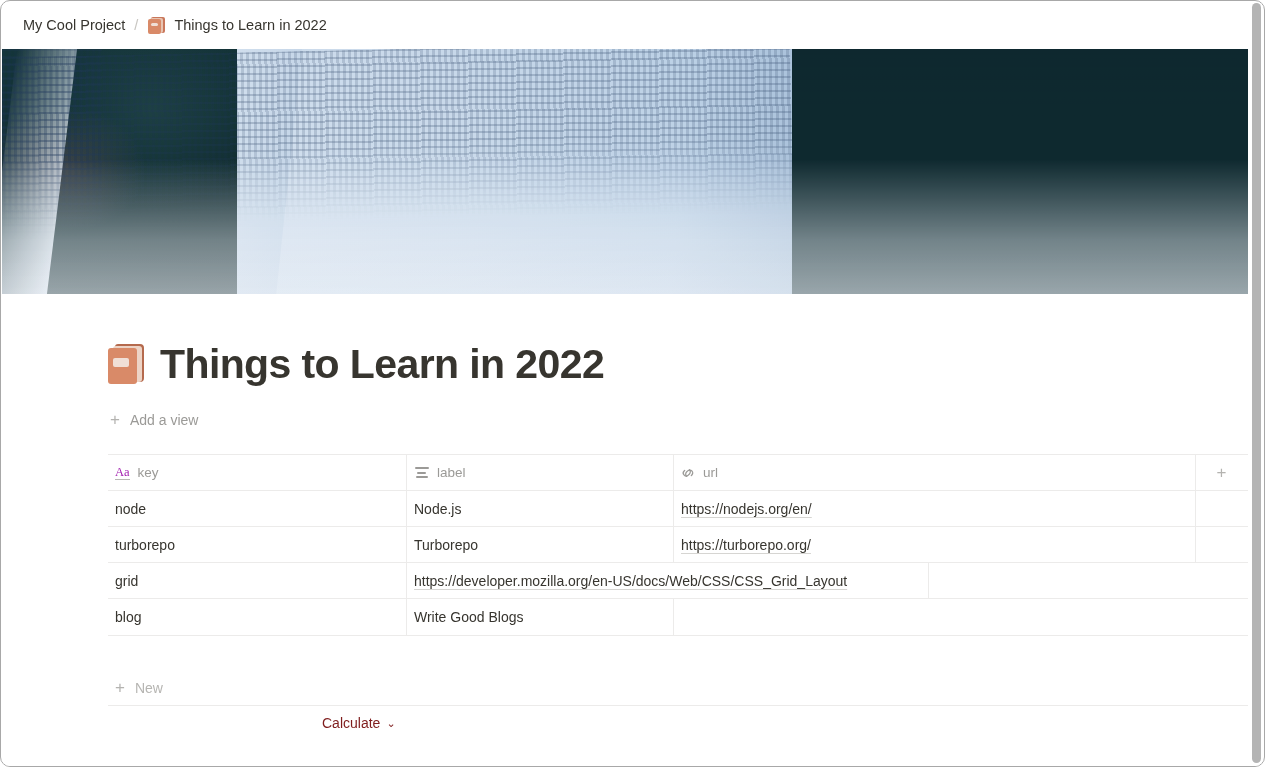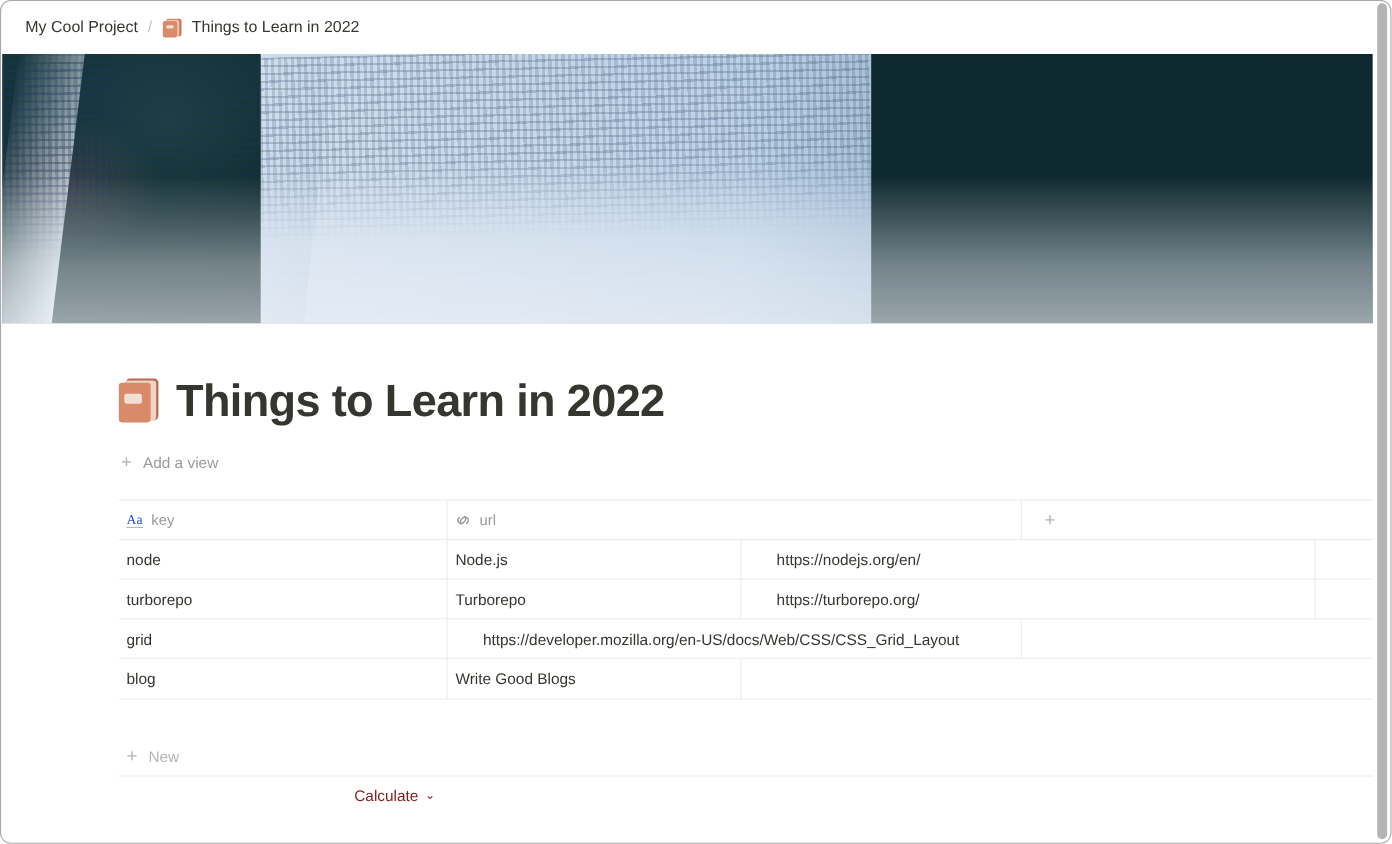--- a/index.html
+++ b/index.html
@@ -218,34 +218,34 @@
   .col-label { width: 267px; }
   .col-url   { width: 522px; }
   .col-add   { width: 52px; border-right: none; justify-content: center; }
 
   .header-row .th {
     color: #9b9a97;
     font-size: 13.5px;
     gap: 8px;
   }
   .cell-link {
+    text-decoration: underline;
     text-decoration-color: #d6d5d2;
     text-underline-offset: 3px;
-    margin-left: 25px;
   }
   .key-text {
     text-decoration-color: #cfcecb;
     text-underline-offset: 3px;
   }
 
   
   .ic { display: inline-flex; align-items: center; justify-content: center; flex: none; }
   .ic-aa {
     font-size: 12.5px;
-    color: #1d4ed8;
+    color: #a21caf;
     border-bottom: 1px solid #b9b8b5;
     line-height: 13px;
     font-family: "Liberation Serif", serif;
   }
   .ic-lines { width: 15px; height: 12px; flex-direction: column; gap: 2.2px; }
   .ic-lines i { display: block; height: 2px; background: #9b9a97; border-radius: 1px; }
   .ic-lines i:nth-child(1) { width: 14px; }
   .ic-lines i:nth-child(2) { width: 9px; }
   .ic-lines i:nth-child(3) { width: 12px; }
 
@@ -346,20 +346,28 @@
       <span class="plus-glyph">+</span>
       <span>Add a view</span>
     </div>
 
     <div id="db-table">
 
       <div class="tr header-row">
         <div class="th col-key">
           <span class="ic ic-aa">Aa</span>
           <span>key</span>
+        </div>
+        <div class="th col-label">
+          <span class="ic ic-lines">
+              <i></i>
+              <i></i>
+              <i></i>
+            </span>
+          <span>label</span>
         </div>
         <div class="th col-url">
           <span class="ic">
             <svg width="14" height="14" viewBox="0 0 24 24" fill="none" stroke="#9b9a97" stroke-width="2.2" stroke-linecap="round">
               <path d="M14.5 6.5a5 5 0 0 1 0 7.1l-2 2a5 5 0 0 1-7.1-7.1l1-1"></path>
               <path d="M9.5 17.5a5 5 0 0 1 0-7.1l2-2a5 5 0 0 1 7.1 7.1l-1 1"></path>
             </svg>
           </span>
           <span>url</span>
         </div>

